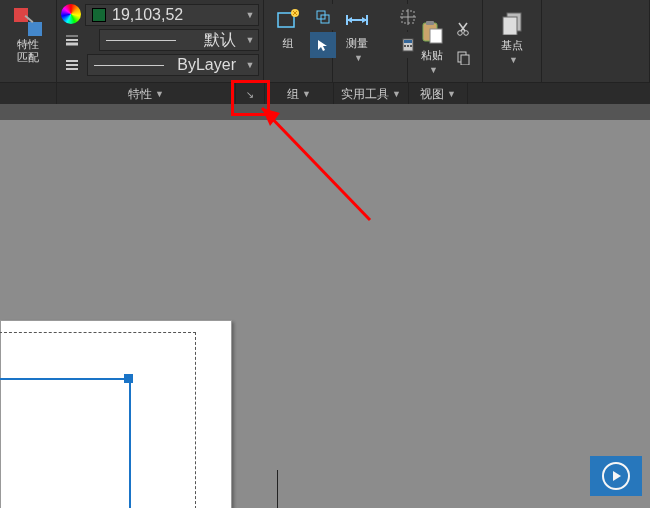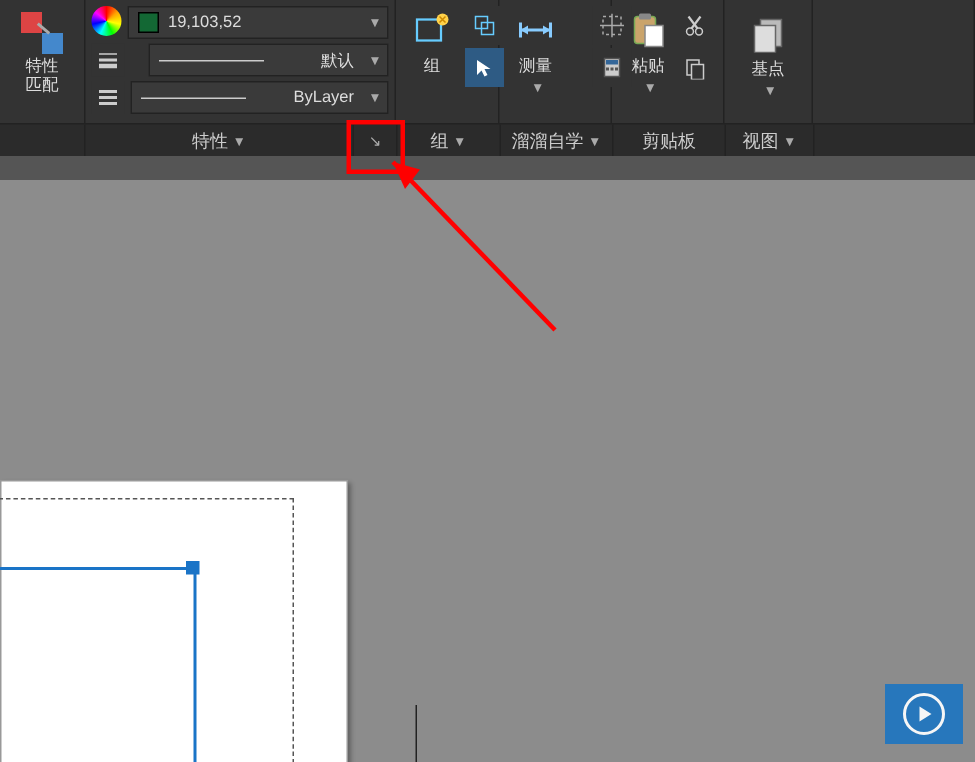--- a/index.html
+++ b/index.html
@@ -17,21 +17,21 @@
   .big-btn .lbl{font-size:11px;white-space:nowrap}
   
   .mp-ico{position:relative;width:28px;height:28px}
   .mp-a{position:absolute;left:0;top:0;width:14px;height:14px;background:#d44}
   .mp-b{position:absolute;right:0;bottom:0;width:14px;height:14px;background:#48c}
   .mp-brush{position:absolute;left:10px;top:10px;width:10px;height:2px;background:#aaa;transform:rotate(40deg)}
   
   .wheel{width:20px;height:20px;border-radius:50%;background:conic-gradient(red,orange,yellow,lime,cyan,blue,magenta,red);cursor:pointer}
   .combo{display:flex;align-items:center;background:#3a3a3a;height:20px;border:1px solid #222;cursor:pointer}
   .combo .sw{width:12px;height:12px;margin:0 6px;border:1px solid #000}
-  .combo .txt{flex:1;color:#ddd;font-size:11px}
+  .combo .txt{flex:1;color:#ddd;font-size:16px}
   .combo .dd{width:16px;text-align:center;color:#aaa;font-size:9px}
   .line-sample{flex:1;height:14px;display:flex;align-items:center;padding-left:6px}
   .line-sample .ln{border-top:1px solid #ccc;width:70px}
   
   .launcher{width:26px;height:22px;display:flex;align-items:center;justify-content:center;cursor:pointer;color:#aaa;font-size:10px}
   .red-box{position:absolute;border:3px solid #f00;pointer-events:none}
   .paper{position:absolute;left:0;top:320px;width:230px;height:200px;background:#fff;border:1px solid #999;box-shadow:2px 2px 3px rgba(0,0,0,.3)}
   .dashed-outer{position:absolute;left:-1px;top:332px;width:196px;height:180px;border:1px dashed #555;border-left:none}
   .viewport{position:absolute;left:-1px;top:378px;width:130px;height:140px;border:2px solid #1a74c7;border-left:none;background:rgba(255,255,255,0)}
   .handle{position:absolute;width:9px;height:9px;background:#1a74c7}
@@ -169,21 +169,21 @@
                 <rect x="4" y="8" width="2" height="2" fill="#555"></rect>
                 <rect x="7" y="8" width="2" height="2" fill="#555"></rect>
                 <rect x="10" y="8" width="2" height="2" fill="#555"></rect>
               </svg>
           </div>
         </div>
       </div>
     </div>
 
     <div class="panel" style="width:74px">
-      <div class="panel-body" style="gap:0;padding:4px 6px 0 6px">
+      <div class="panel-body" style="gap:0;padding:16px 6px 0 6px">
         <div class="big-btn">
           <div class="ico">
             <svg width="24" height="26">
                 <rect x="3" y="4" width="14" height="18" rx="2" fill="#caa46b" stroke="#7a5"></rect>
                 <rect x="6" y="2" width="8" height="4" rx="1" fill="#888"></rect>
                 <rect x="10" y="10" width="12" height="14" fill="#fff" stroke="#888"></rect>
               </svg>
           </div>
           <div class="lbl">粘贴</div>
           <div class="drop-arrow">▼</div>
@@ -232,25 +232,22 @@
         <span class="drop-arrow">▼</span>
     </div>
     <div class="cell launcher" style="width:28px">
       <span>↘</span>
     </div>
     <div class="cell" style="width:68px">
       <span>组</span>
         <span class="drop-arrow">▼</span>
     </div>
     <div class="cell" style="width:74px">
-      <span>溜溜自学</span>
-        <span class="drop-arrow">▼</span>
-    </div>
-    <div class="cell" style="width:74px">
-      <span>剪贴板</span>
+      <span>实用工具</span>
+        <span class="drop-arrow">▼</span>
     </div>
     <div class="cell" style="width:58px">
       <span>视图</span>
         <span class="drop-arrow">▼</span>
     </div>
     <div class="cell" style="flex:1;border-right:none"></div>
   </div>
 </div>
 
 <div style="position:absolute;left:0;top:104px;right:0;height:16px;background:#555"></div>

